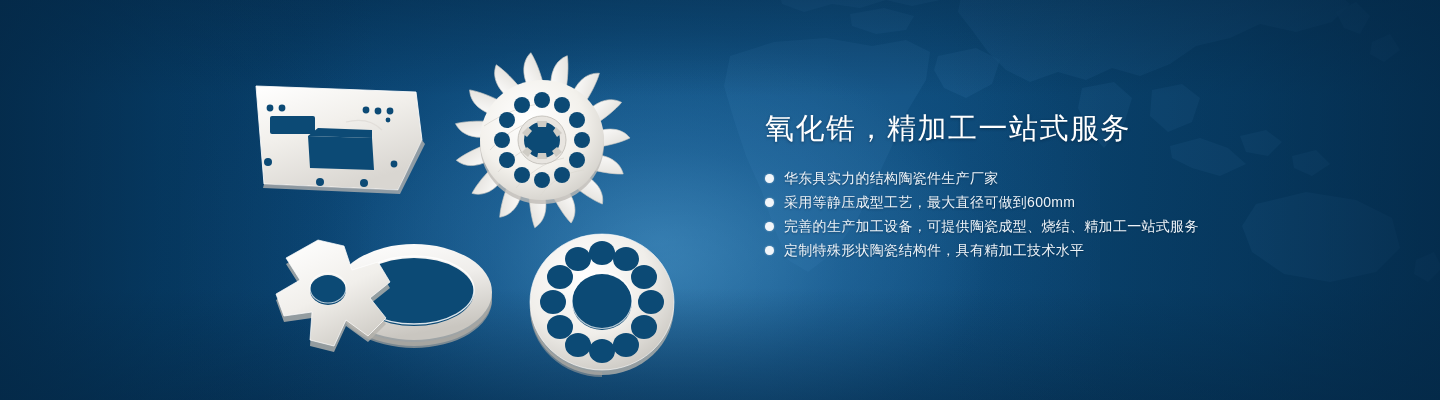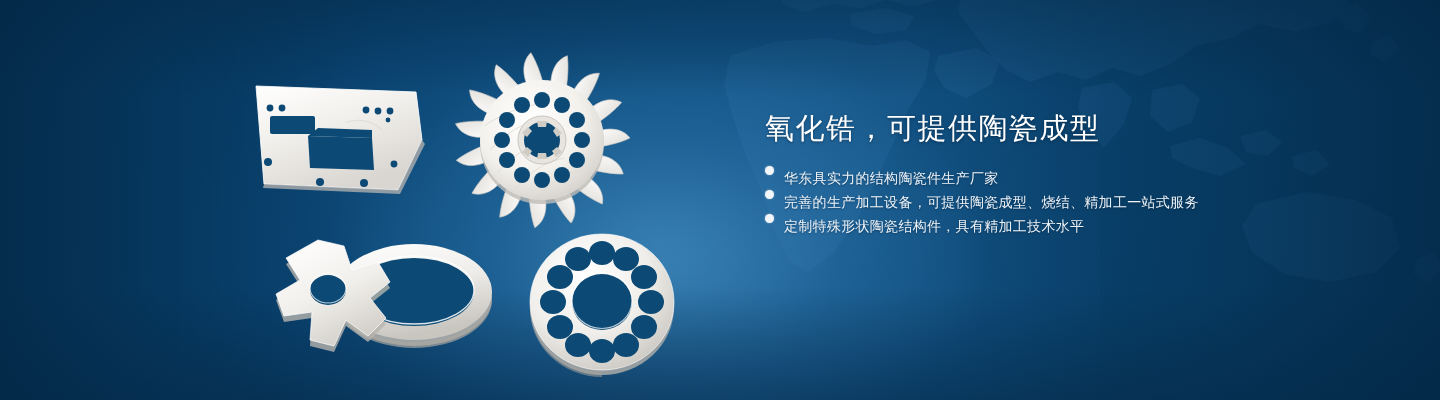--- a/index.html
+++ b/index.html
@@ -77,20 +77,21 @@
     line-height: 40px;
     letter-spacing: 1.5px;
     font-weight: normal;
     margin: 0 0 18px 0;
     white-space: nowrap;
     text-shadow: 0 1px 3px rgba(0,20,40,0.45);
   }
   .bullets { list-style: none; margin: 0; padding: 0; }
   .bullet {
     display: flex;
+    align-items: center;
     height: 24px;
     margin-bottom: 0px;
   }
   .dot {
     width: 9px;
     height: 9px;
     border-radius: 50%;
     background: #f2f6fa;
     flex: 0 0 auto;
     margin-right: 10px;
@@ -350,25 +351,29 @@
             <ellipse cx="-24" cy="-43" rx="13" ry="12"></ellipse>
           </g>
           <path d="M-72 2 A72 68 0 0 0 0 70 L0 75 A72 68 0 0 1 -72 7 Z" fill="#a5a29c" opacity="0.55"></path>
         </g>
       </svg>
     </div>
 
   </div>
 
   <div class="text-col">
-    <h1 class="headline">氧化锆，可提供陶瓷成型</h1>
+    <h1 class="headline">氧化锆，精加工一站式服务</h1>
     <ul class="bullets">
       <li class="bullet">
         <span class="dot"></span>
         <span class="bullet-text">华东具实力的结构陶瓷件生产厂家</span>
+      </li>
+      <li class="bullet">
+        <span class="dot"></span>
+        <span class="bullet-text">采用等静压成型工艺，最大直径可做到600mm</span>
       </li>
       <li class="bullet">
         <span class="dot"></span>
         <span class="bullet-text">完善的生产加工设备，可提供陶瓷成型、烧结、精加工一站式服务</span>
       </li>
       <li class="bullet">
         <span class="dot"></span>
         <span class="bullet-text">定制特殊形状陶瓷结构件，具有精加工技术水平</span>
       </li>
     </ul>

